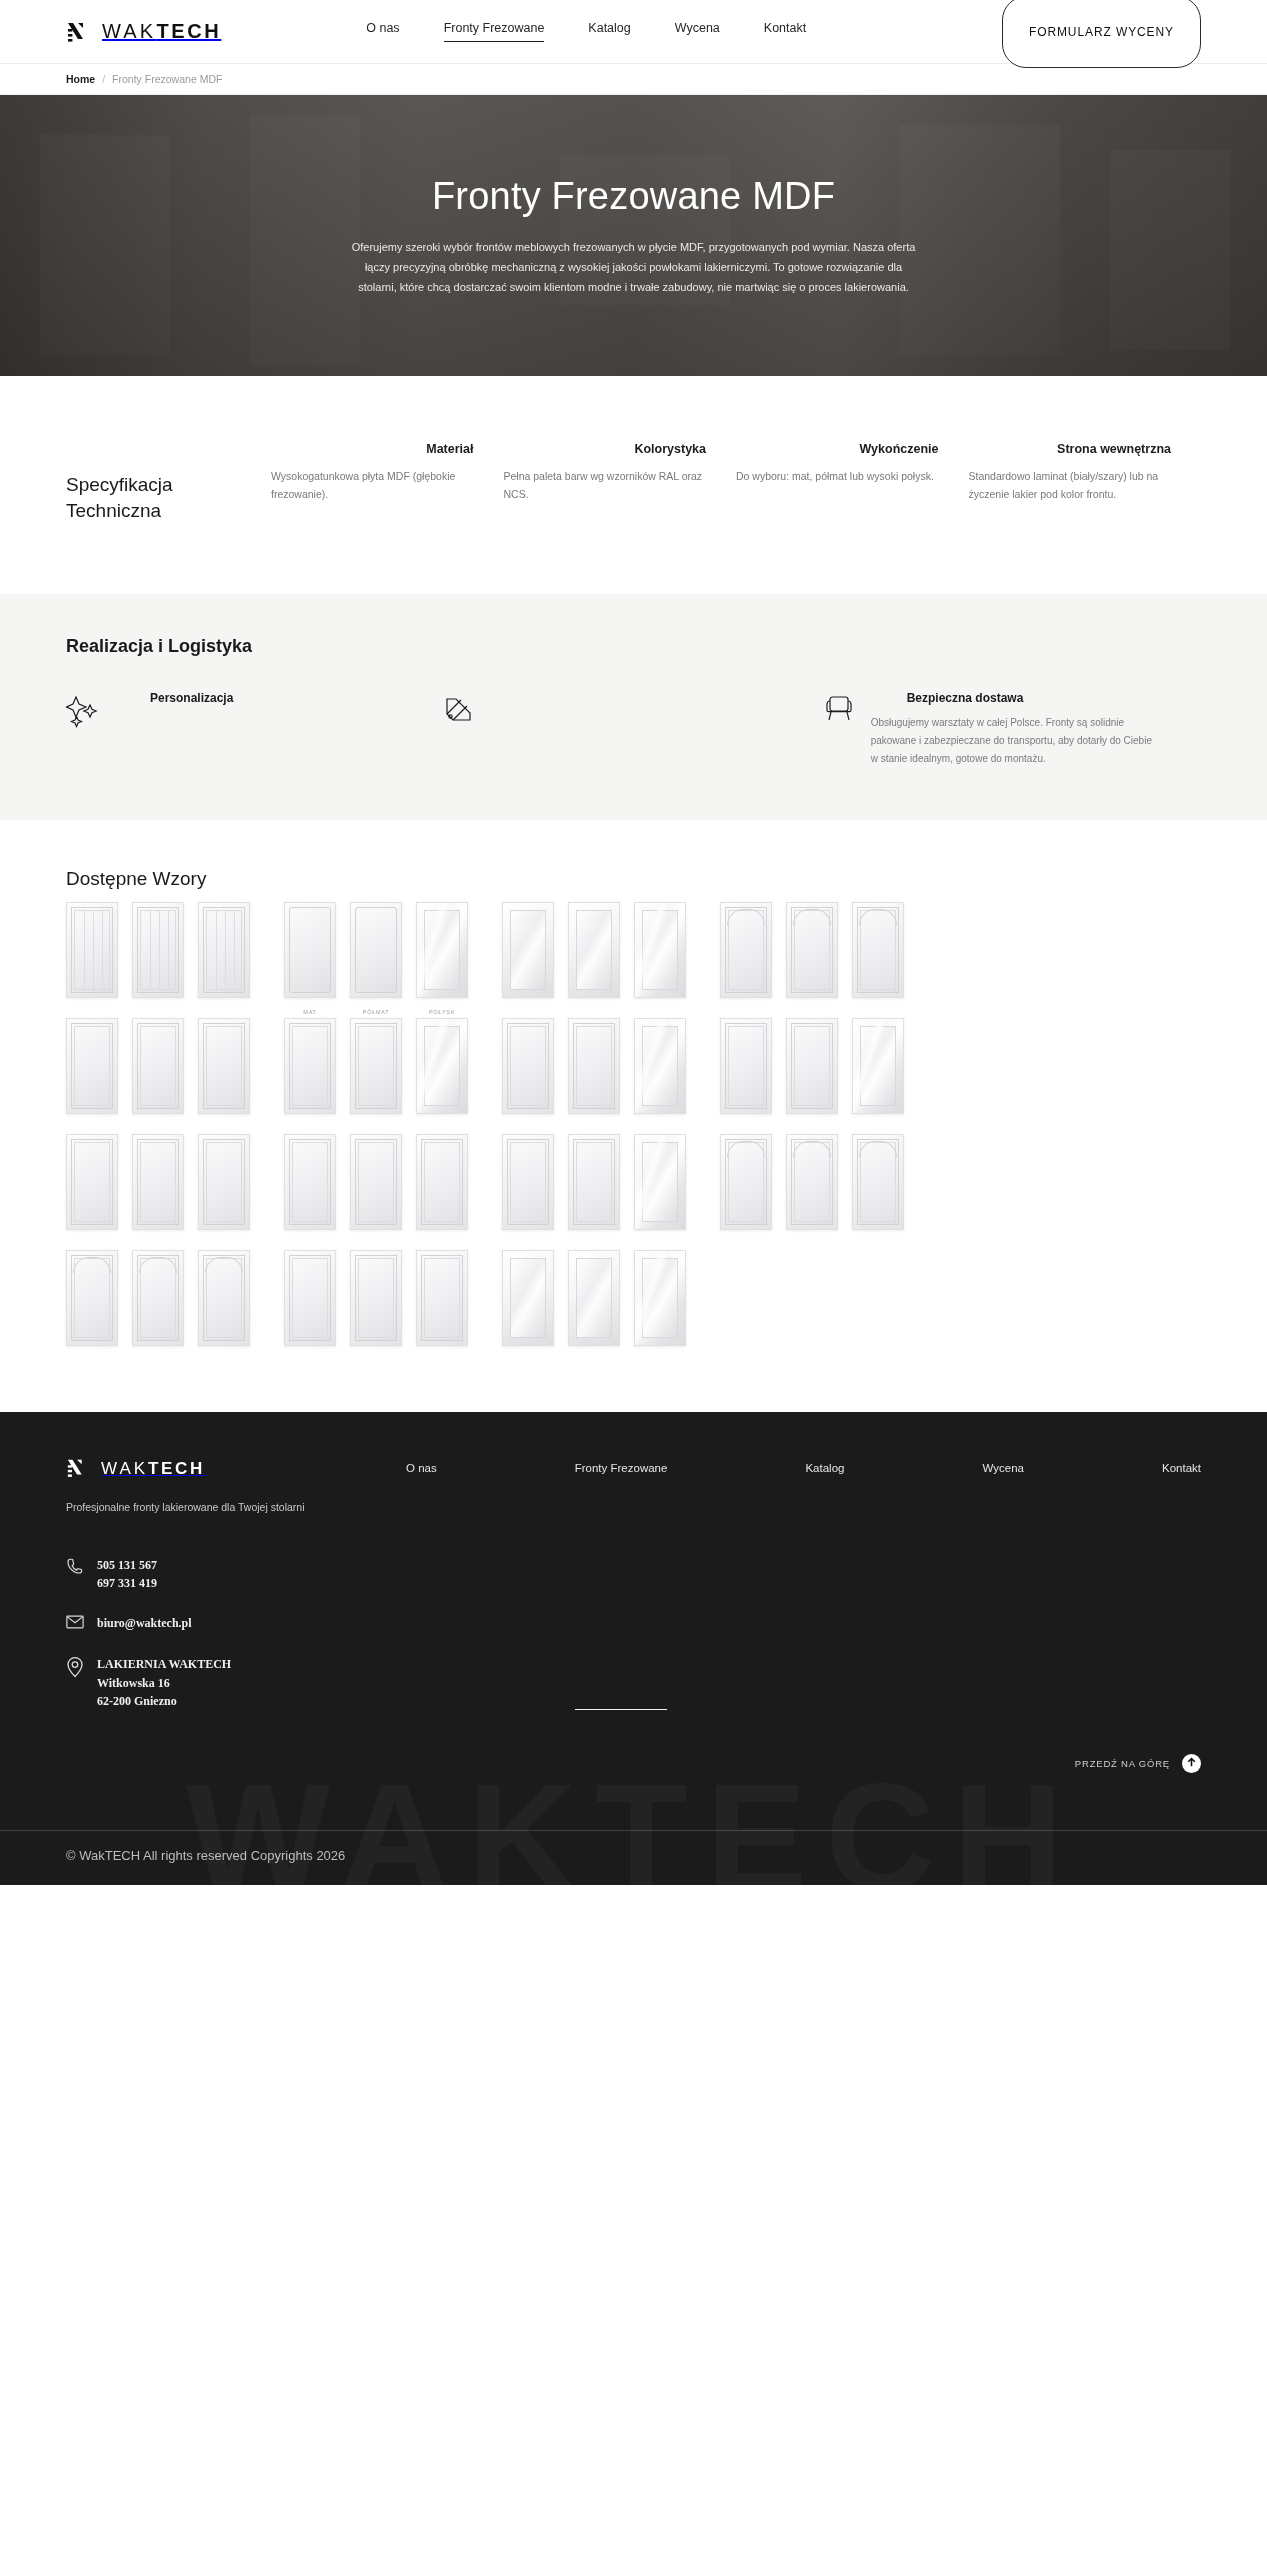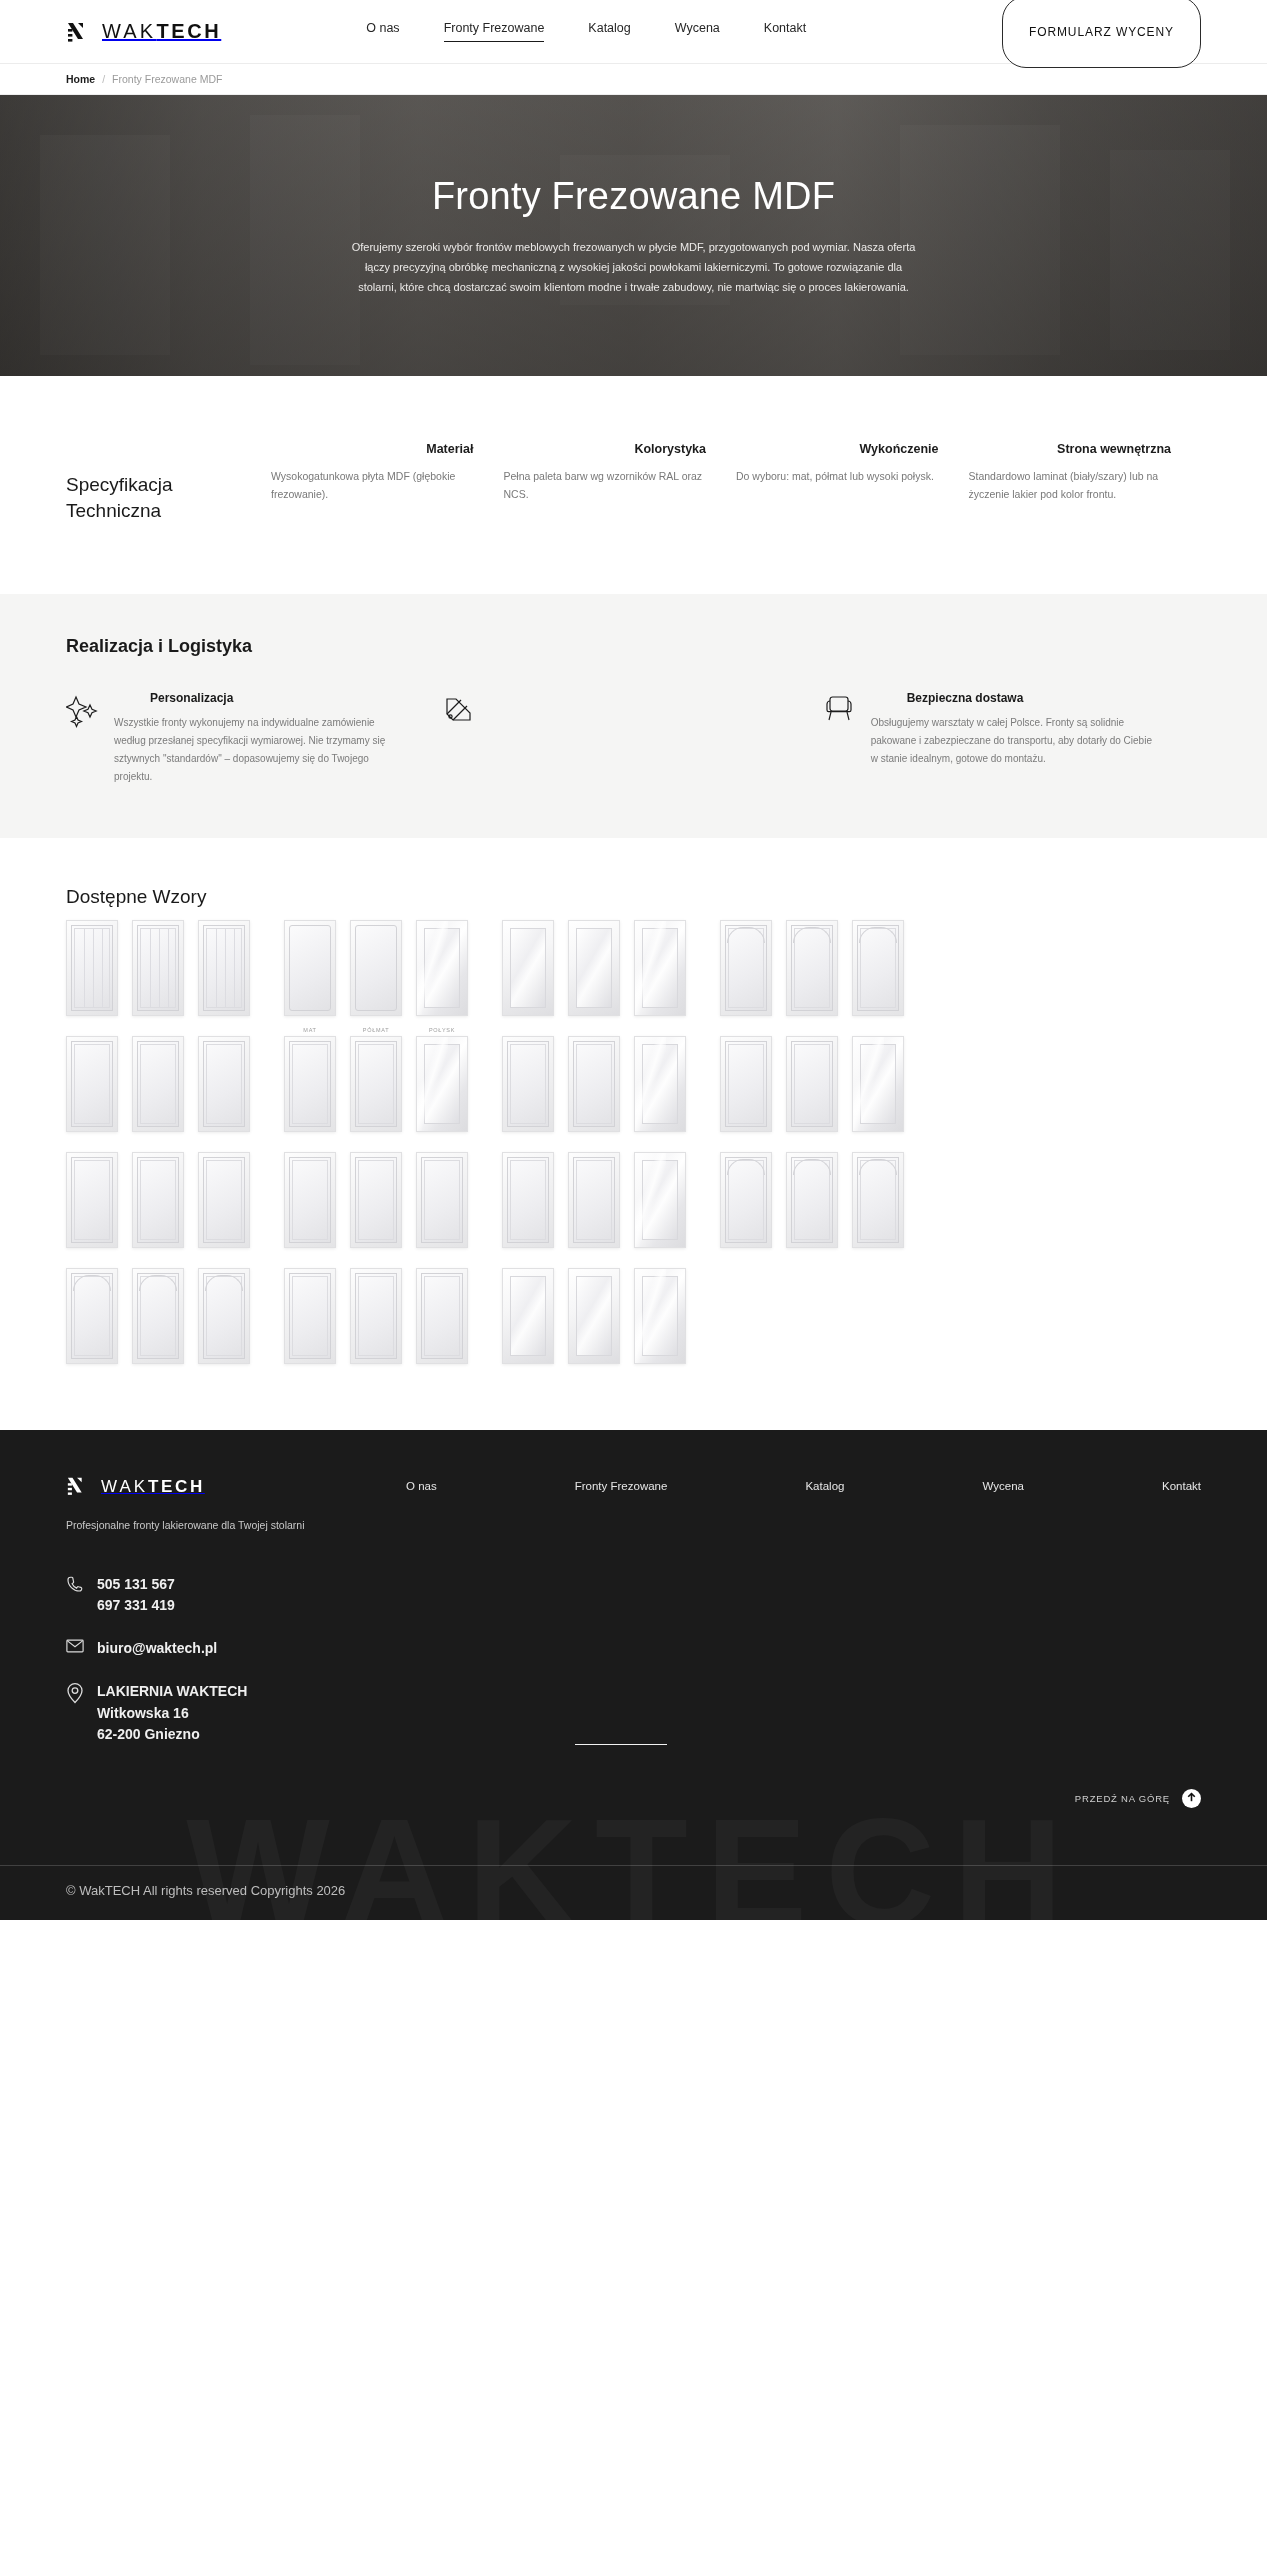--- a/index.html
+++ b/index.html
@@ -174,21 +174,21 @@
     text-align: center; pointer-events: none; user-select: none;
   }
   .foot-top { position: relative; z-index: 2; display: flex; padding: 44px 66px 0; }
   .foot-left { width: 310px; flex: 0 0 310px; }
   .foot-brand { display: flex; align-items: center; gap: 9px; margin-bottom: 17px; }
   .foot-brand .brand-text { color: #fff; font-size: 17px; letter-spacing: 3px; }
   .foot-tag { font-size: 10.5px; line-height: 1.62; color: #c9c9c9; }
   .foot-contacts { margin-top: 40px; display: flex; flex-direction: column; gap: 22px; }
   .fc-item { display: flex; gap: 13px; align-items: flex-start; }
   .fc-ico { flex: 0 0 18px; padding-top: 1px; }
-  .fc-lines { font-size: 14px; line-height: 1.52; color: #f0f0f0; font-weight: 700; }
+  .fc-lines { font-size: 12px; line-height: 1.52; color: #f0f0f0; font-weight: 700; font-family: Liberation Serif, serif; }
   .fc-lines .strong { font-weight: 700; }
   .foot-nav { flex: 1; display: flex; justify-content: space-between; padding: 6px 0 0 30px; }
   .foot-nav a {
     font-size: 11.5px; color: #e6e6e6; text-decoration: none;
     padding-bottom: 9px; border-bottom: 1px solid transparent;
   }
   .foot-nav a.active { border-bottom-color: #f2f2f2; }
   .foot-mid {
     position: relative; z-index: 2;
     display: flex; justify-content: flex-end; align-items: center; gap: 12px;
@@ -292,21 +292,20 @@
       <div class="logi-card">
         <div class="logi-ico">
           <svg width="34" height="34" viewBox="0 0 34 34" fill="none" stroke="#1d1d1d" stroke-width="1.2">
             <path d="M10 3 L13 10 L20 13 L13 16 L10 23 L7 16 L0.5 13 L7 10 Z"></path>
             <path d="M24 11 L26 15.2 L30.2 17 L26 18.8 L24 23 L22 18.8 L17.8 17 L22 15.2 Z"></path>
             <path d="M10.5 22.5 L12 26 L15.5 27.5 L12 29 L10.5 32.5 L9 29 L5.5 27.5 L9 26 Z"></path>
           </svg>
         </div>
         <div>
           <h5>Personalizacja</h5>
-          <p>Wszystkie fronty wykonujemy na indywidualne zamówienie według przesłanej specyfikacji wymiarowej. Nie trzymamy się sztywnych "standardów" – dopasowujemy się do Twojego projektu.</p>
         </div>
       </div>
 
       <div class="logi-card">
         <div class="logi-ico">
           <svg width="32" height="32" viewBox="0 0 32 32" fill="none" stroke="#1d1d1d" stroke-width="1.2">
             <path d="M3 20 L3 5 L12 5 L26 19 L26 26 L9 26 Z"></path>
             <path d="M3 20 L17 6"></path>
             <path d="M9 26 L23 12"></path>
             <circle cx="6.5" cy="22.5" r="1.6"></circle>

